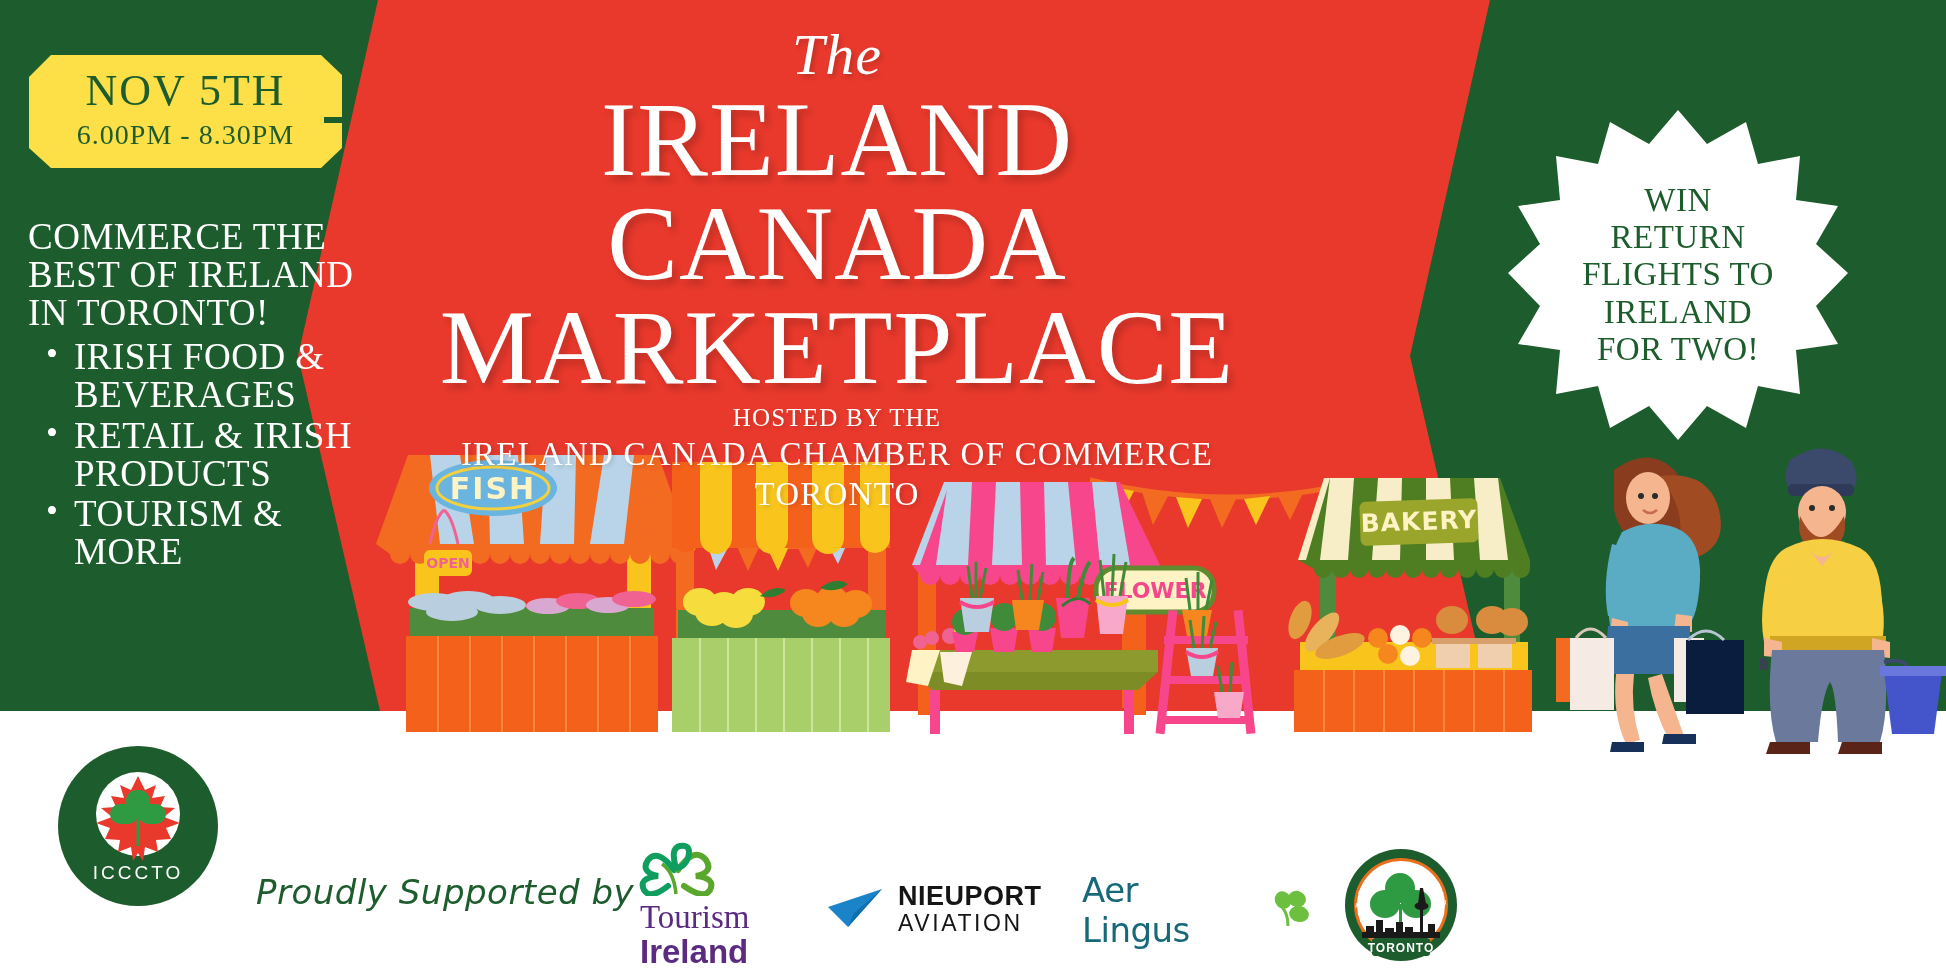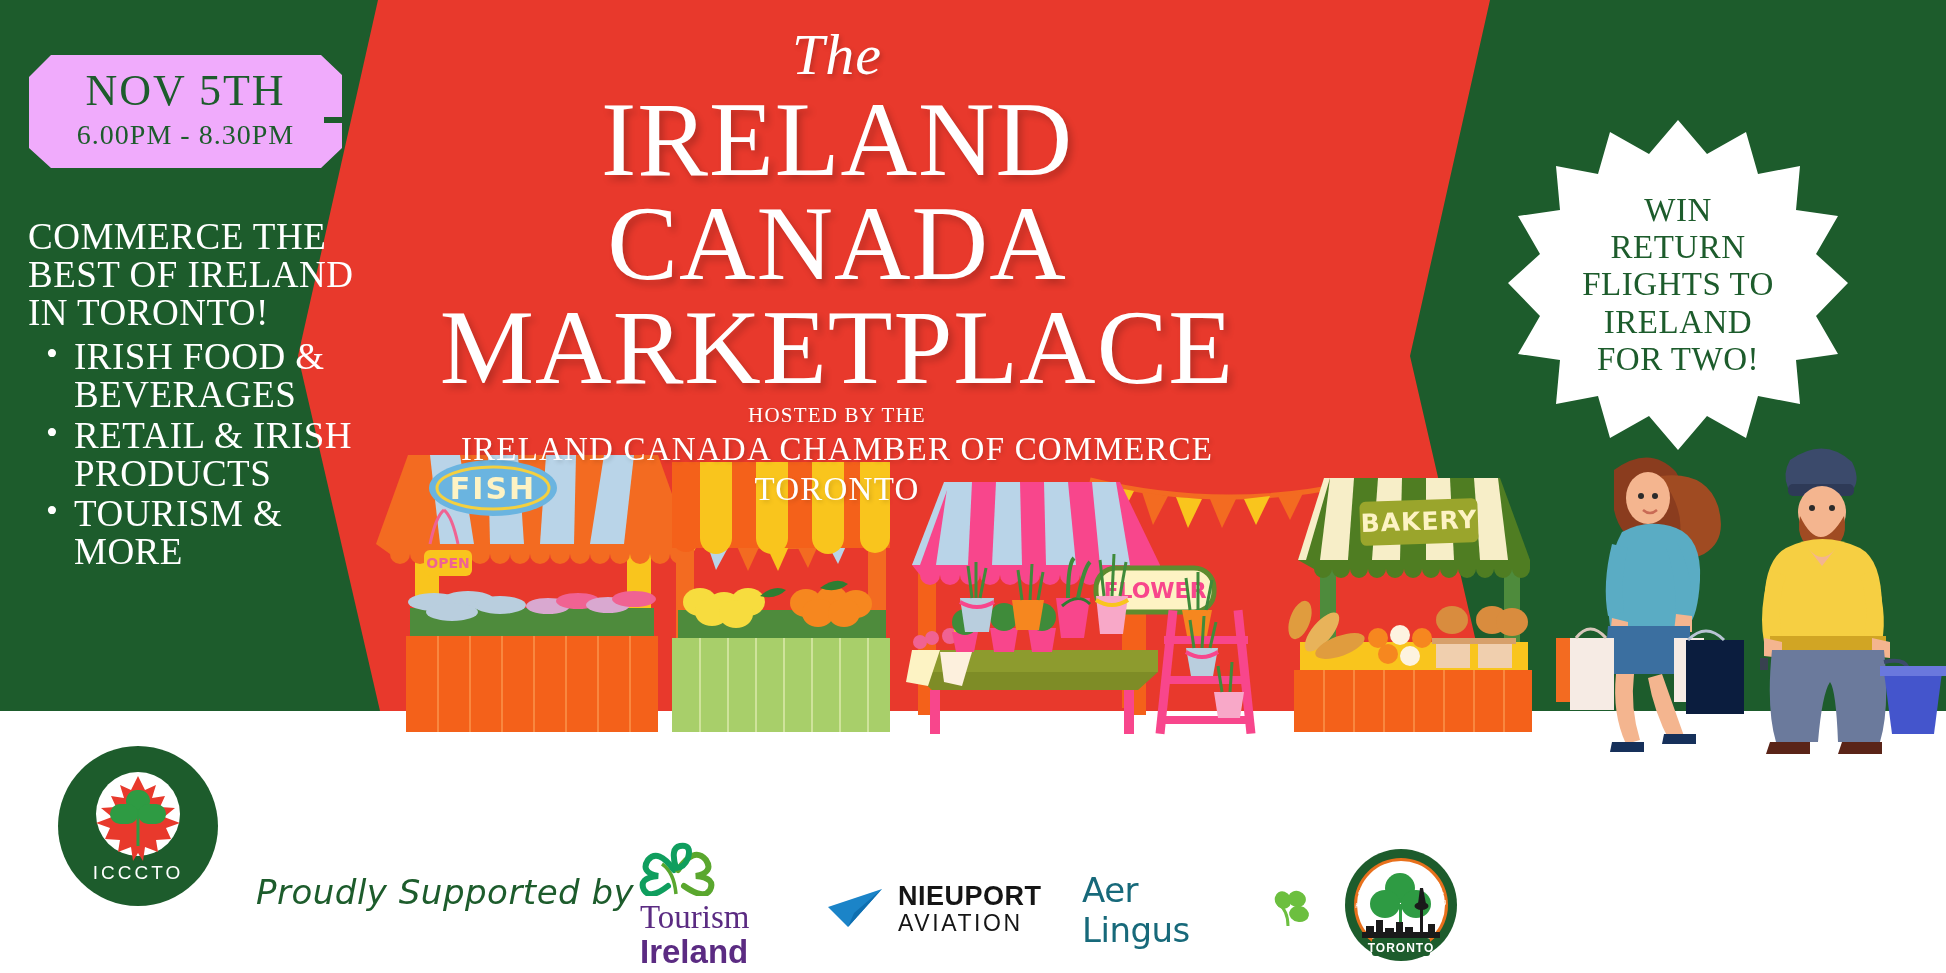--- a/index.html
+++ b/index.html
@@ -14,21 +14,21 @@
   .red-chevron-left { position:absolute; left:0; top:0; width:1946px; height:711px;
     background:#e8392c;
     clip-path: polygon(378px 0, 1294px 0, 1294px 711px, 380px 711px, 298px 356px); }
   .red-chevron-right { position:absolute; left:0; top:0; width:1946px; height:711px;
     background:#e8392c;
     clip-path: polygon(1294px 0, 1490px 0, 1410px 356px, 1492px 711px, 1294px 711px); }
   .white-floor { position:absolute; left:0; top:711px; width:1946px; height:262px; background:#ffffff; }
 
   
   .date-badge { position:absolute; left:29px; top:55px; width:313px; height:113px;
-    background:#f0abfc;
+    background:#fde047;
     clip-path: polygon(0 22px, 22px 0, 292px 0, 313px 20px, 313px 62px, 295px 62px,
                        295px 68px, 313px 68px, 313px 93px, 292px 113px, 22px 113px, 0 93px);
     border-radius:18px;
     display:flex; flex-direction:column; align-items:center; justify-content:center;
     padding-bottom:3px; }
   .date-badge .d1 { color:#1d5c2c; font-size:44px; letter-spacing:2px; line-height:1;
     font-weight:400; }
   .date-badge .d2 { color:#1d5c2c; font-size:28px; letter-spacing:1px; line-height:1.25;
     margin-top:4px; }
 
@@ -45,27 +45,27 @@
     color:#ffffff; }
   .script-the { font-family:Liberation Serif, serif; font-size:58px; font-style:italic;
     font-weight:300; line-height:1; letter-spacing:1px;
     text-shadow:2px 3px 5px rgba(0,0,0,.18); }
   .title-1 { font-size:106px; line-height:0.98; letter-spacing:1px; margin-top:4px;
     text-shadow:4px 5px 7px rgba(0,0,0,.2); }
   .title-2 { font-size:106px; line-height:0.98; letter-spacing:1px;
     text-shadow:4px 5px 7px rgba(0,0,0,.2); }
   .hosted { position:absolute; left:378px; top:403px; width:918px; text-align:center;
     color:#ffffff; }
-  .hosted .h1 { font-size:21px; line-height:1.22; letter-spacing:1.2px;
+  .hosted .h1 { font-size:25px; line-height:1.22; letter-spacing:1.2px;
     text-shadow:2px 2px 4px rgba(0,0,0,.15); }
   .hosted .h2 { font-size:33px; line-height:1.22; letter-spacing:1.2px;
     text-shadow:2px 2px 4px rgba(0,0,0,.15); }
 
   
-  .starburst { position:absolute; left:1508px; top:120px; width:340px; height:330px; }
+  .starburst { position:absolute; left:1508px; top:110px; width:340px; height:330px; }
   .starburst svg { position:absolute; inset:0; }
   .starburst .txt { position:absolute; inset:0; display:flex; flex-direction:column;
     align-items:center; justify-content:center; color:#1d5c2c; text-align:center; }
   .starburst .txt div { font-size:33px; line-height:1.13; letter-spacing:0.5px; }
 
   
   .illo { position:absolute; left:0; top:420px; width:1946px; height:400px; }
 
   
   .logo-iccto { position:absolute; left:58px; top:746px; width:160px; height:160px; }

